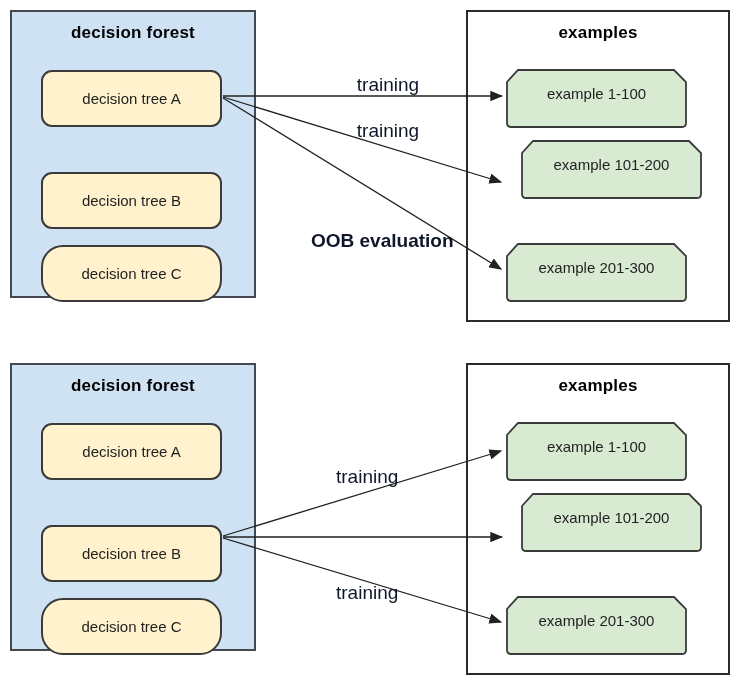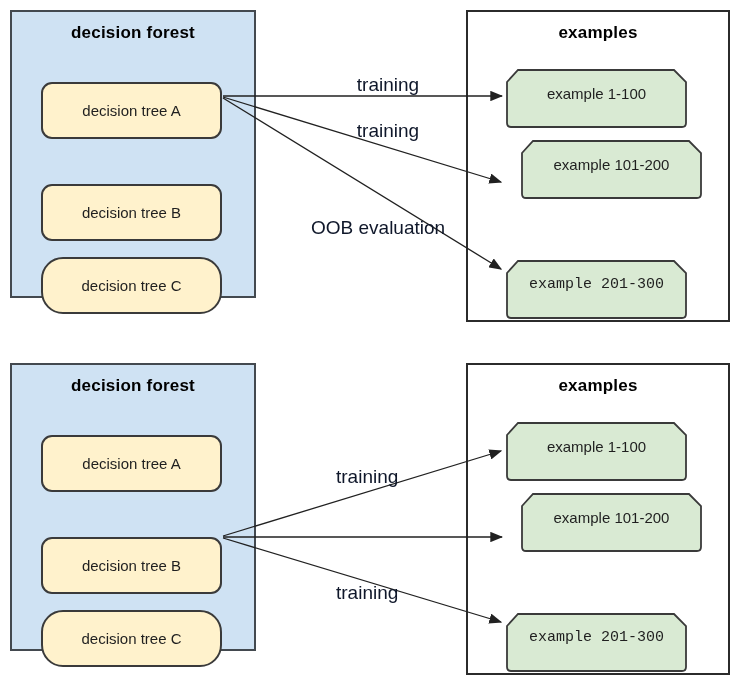--- a/index.html
+++ b/index.html
@@ -20,26 +20,26 @@
     background:#ffffff; border:2px solid #2b2b2b; box-sizing:border-box;padding-left:32px;
   }
   .box-title {
     position:absolute; top:11px; left:0; right:0; text-align:center;
     font-weight:bold; font-size:17px; color:#000000; letter-spacing:.2px;
   }
   .tree-node {
     position:absolute; left:29px; width:181px; height:57px;
     background:#fff2cc; border:2px solid #3a3a3a; border-radius:11px;
     box-sizing:border-box; display:flex; align-items:center; justify-content:center;
-    font-size:15px; color:#1f1f1f;margin-top:12px;
+    font-size:15px; color:#1f1f1f;
   }
   .tree-1 { top:58px; } .tree-2 { top:160px;justify-content:center; } .tree-3 { top:233px;border-radius:22px; }
 
   .example-node { position:absolute; left:38px; width:181px; height:49px; }
-  .ex-1 { top:57px; } .ex-2 { top:128px;margin-left:15px; } .ex-3 { top:248px;font-family:Liberation Mono, monospace; }
+  .ex-1 { top:57px; } .ex-2 { top:128px;margin-left:15px; } .ex-3 { top:231px; }
   .example-node .node-label {
     position:absolute; left:0; top:0; width:100%; height:100%;
     display:flex; align-items:center; justify-content:center;
     font-size:15px; color:#1f1f1f;
   }
 
   .arrows-layer {
     position:absolute; left:0; top:0; width:737px; height:685px;
     pointer-events:none;
   }
@@ -141,18 +141,18 @@
     <line x1="223" y1="97" x2="501" y2="182" stroke="#212121" stroke-width="1.3" marker-end="url(#ah)"></line>
     <line x1="223" y1="98" x2="501" y2="269" stroke="#212121" stroke-width="1.3" marker-end="url(#ah)"></line>
 
     <line x1="223" y1="536" x2="501" y2="451" stroke="#212121" stroke-width="1.3" marker-end="url(#ah)"></line>
     <line x1="223" y1="537" x2="502" y2="537" stroke="#212121" stroke-width="1.3" marker-end="url(#ah)"></line>
     <line x1="223" y1="538" x2="501" y2="622" stroke="#212121" stroke-width="1.3" marker-end="url(#ah)"></line>
   </svg>
 
   <div class="arrow-label centered" style="left:345px; top:74px; width:86px;">training</div>
   <div class="arrow-label centered" style="left:345px; top:120px; width:86px;">training</div>
-  <div class="arrow-label centered" style="left:311px; top:217px; width:130px;">OOB evaluation</div>
+  <div class="arrow-label centered" style="left:311px; top:230px; width:130px;font-weight:bold;">OOB evaluation</div>
 
   <div class="arrow-label" style="left:336px; top:466px;">training</div>
   <div class="arrow-label" style="left:336px; top:582px;">training</div>
 
 </div>
 
 </body></html>

